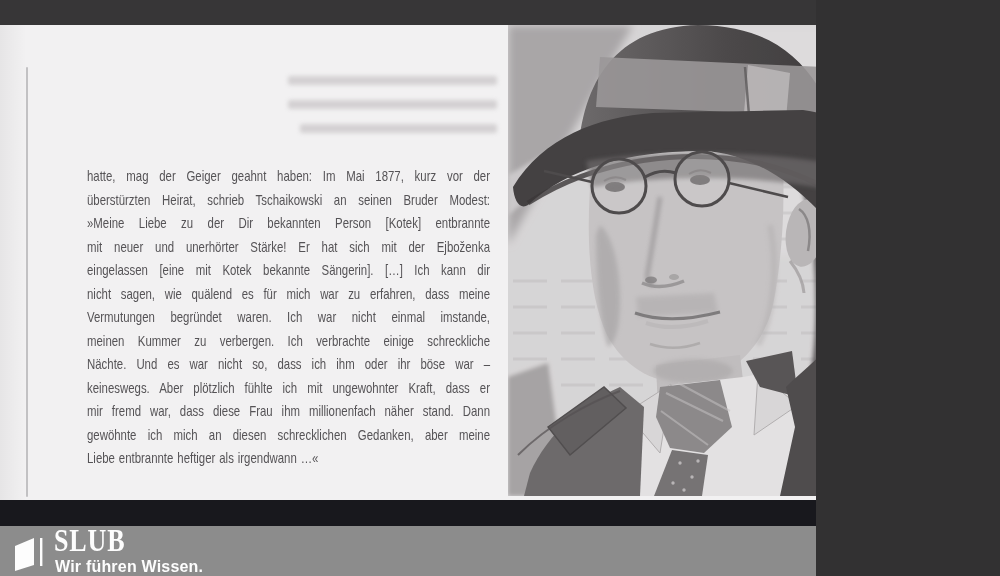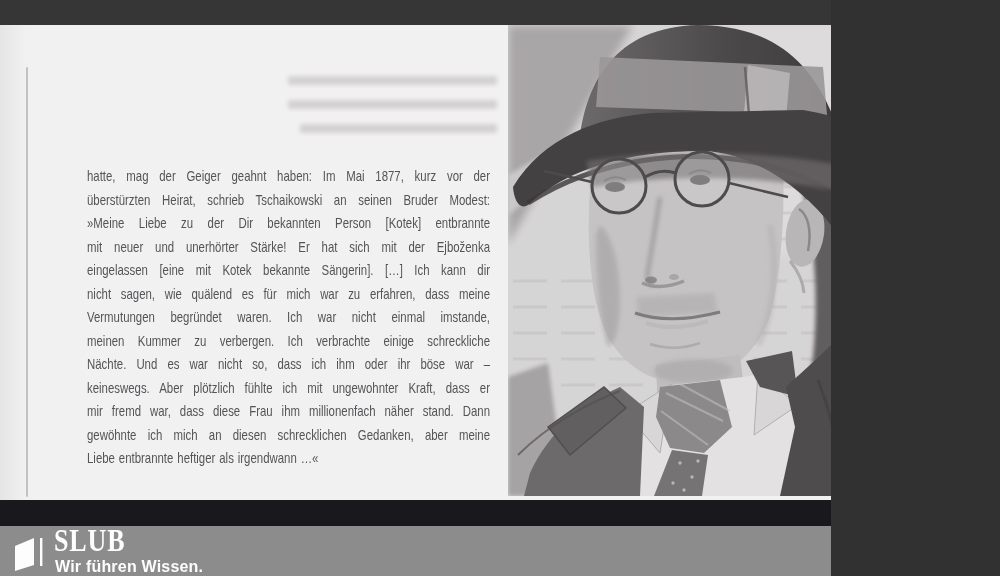--- a/index.html
+++ b/index.html
@@ -1,17 +1,17 @@
 <!DOCTYPE html>
 <html><head>
 <meta charset="utf-8">
 <style>
   html,body{margin:0;padding:0;background:#323132;}
   .screen{position:relative;width:816px;height:576px;overflow:hidden;
-          background:#c2410c;font-family:"Liberation Sans",sans-serif;padding-left:15px;}
+          background:#c2410c;font-family:"Liberation Sans",sans-serif;}
 
   
   .top-bar{position:absolute;left:0;top:0;width:1000px;height:25px;background:#373637;}
   .right-frame{position:absolute;left:965px;top:25px;width:35px;height:501px;background:#2d2c2d;}
   .bottom-frame{position:absolute;left:0;top:500px;width:1000px;height:26px;background:#18181d;}
 
   
   .page{position:absolute;left:0;top:25px;width:965px;height:475px;background:#f2f1f2;}
   .page-edge-r{position:absolute;right:0;top:0;width:10px;height:100%;
                background:linear-gradient(to right,rgba(0,0,0,0),rgba(0,0,0,0.06));}

